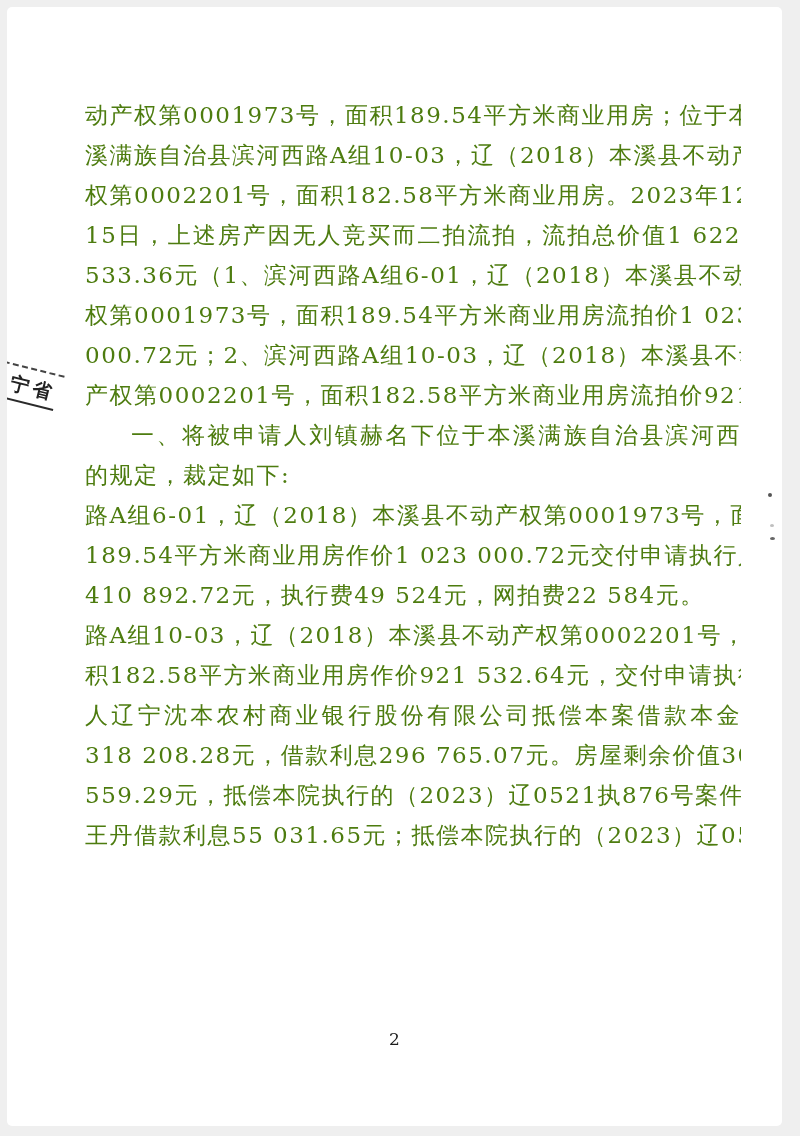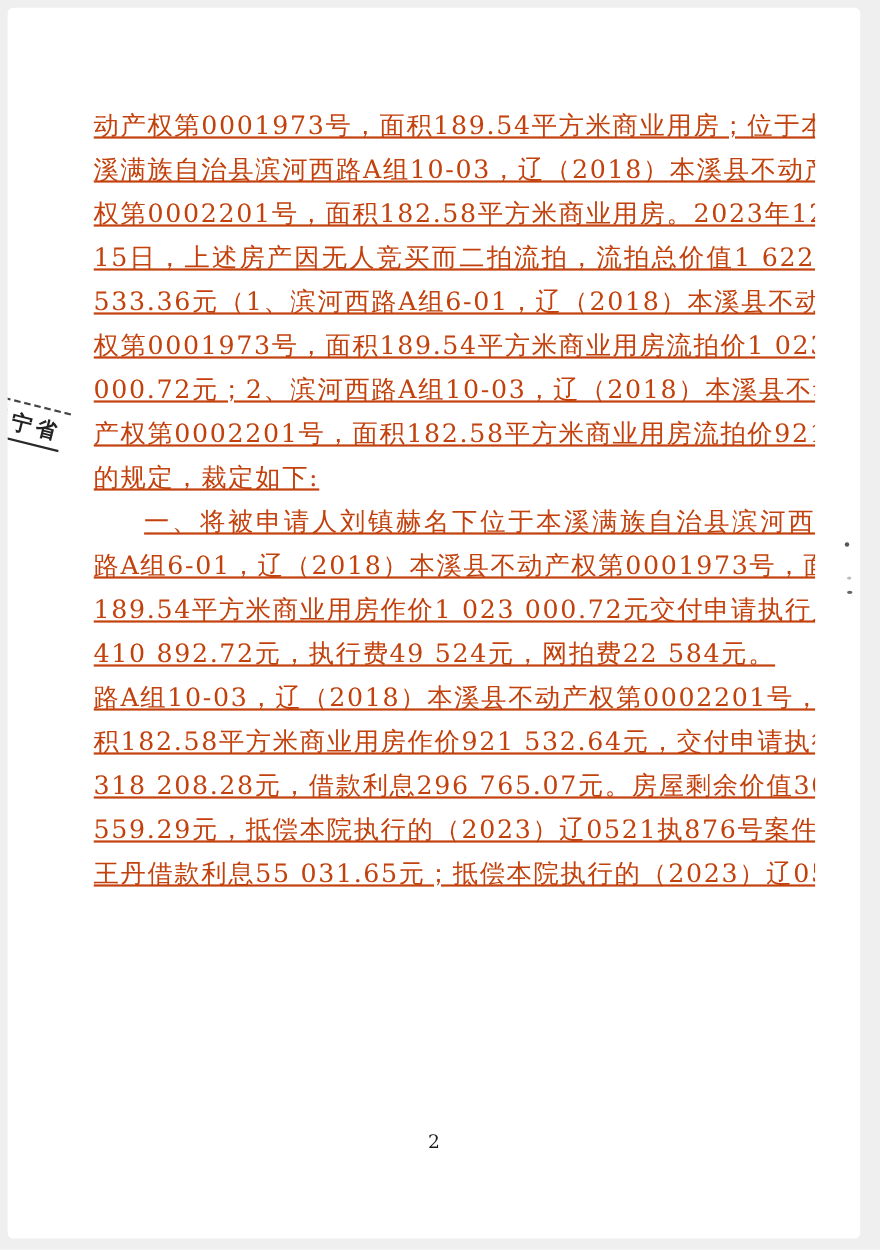--- a/index.html
+++ b/index.html
@@ -15,22 +15,21 @@
     left:7px;top:7px;
     width:775px;height:1119px;
     background:#ffffff;
     border-radius:5px;
     overflow:hidden;
   }
   .content{
     position:absolute;
     left:78px;top:88px;
     width:656px;
-    color:#c2410c;
-    text-decoration:underline;
+    color:#4d7c0f;
   }
   .line{
     font-size:23px;
     line-height:40px;
     height:40px;
     letter-spacing:1.5px;
     white-space:nowrap;
     text-align:justify;
     text-align-last:justify;
     text-justify:inter-character;
@@ -93,27 +92,28 @@
 
   <div class="content">
     <div class="line">动产权第0001973号，面积189.54平方米商业用房；位于本</div>
     <div class="line">溪满族自治县滨河西路A组10-03，辽（2018）本溪县不动产</div>
     <div class="line">权第0002201号，面积182.58平方米商业用房。2023年12月</div>
     <div class="line">15日，上述房产因无人竞买而二拍流拍，流拍总价值1 622</div>
     <div class="line">533.36元（1、滨河西路A组6-01，辽（2018）本溪县不动产</div>
     <div class="line">权第0001973号，面积189.54平方米商业用房流拍价1 023</div>
     <div class="line">000.72元；2、滨河西路A组10-03，辽（2018）本溪县不动</div>
     <div class="line">产权第0002201号，面积182.58平方米商业用房流拍价921</div>
+    <div class="line indent">一、将被申请人刘镇赫名下位于本溪满族自治县滨河西</div>
     <div class="line short">的规定，裁定如下:</div>
-    <div class="line indent">一、将被申请人刘镇赫名下位于本溪满族自治县滨河西</div>
     <div class="line">路A组6-01，辽（2018）本溪县不动产权第0001973号，面积</div>
     <div class="line">189.54平方米商业用房作价1 023 000.72元交付申请执行人</div>
     <div class="line short">410 892.72元，执行费49 524元，网拍费22 584元。</div>
     <div class="line">路A组10-03，辽（2018）本溪县不动产权第0002201号，面</div>
     <div class="line">积182.58平方米商业用房作价921 532.64元，交付申请执行</div>
+    <div class="line">人辽宁沈本农村商业银行股份有限公司抵偿本案借款本金</div>
     <div class="line">318 208.28元，借款利息296 765.07元。房屋剩余价值306</div>
     <div class="line">559.29元，抵偿本院执行的（2023）辽0521执876号案件中</div>
     <div class="line">王丹借款利息55 031.65元；抵偿本院执行的（2023）辽0521</div>
   </div>
 
   <div class="page-number">2</div>
 
   <div class="speck s1"></div>
   <div class="speck s2"></div>
   <div class="speck s3"></div>

